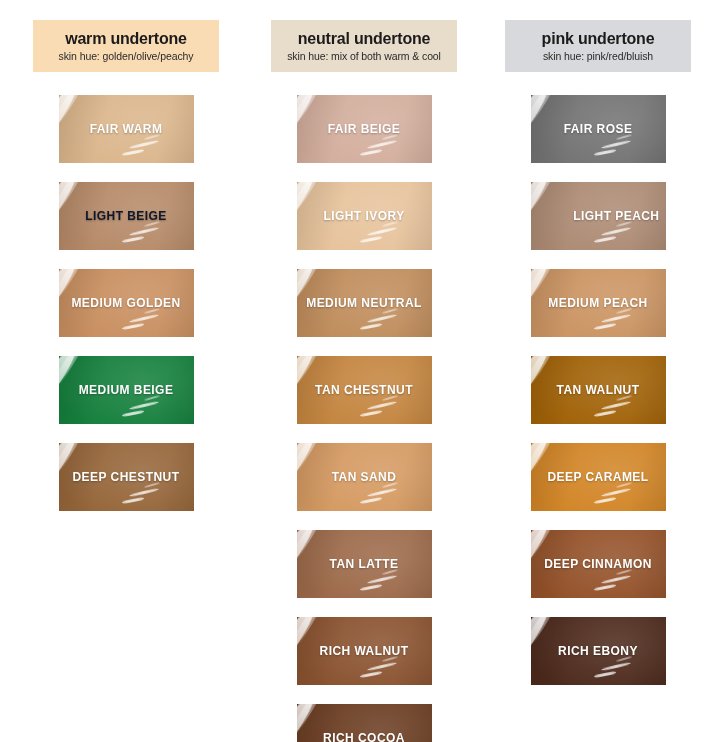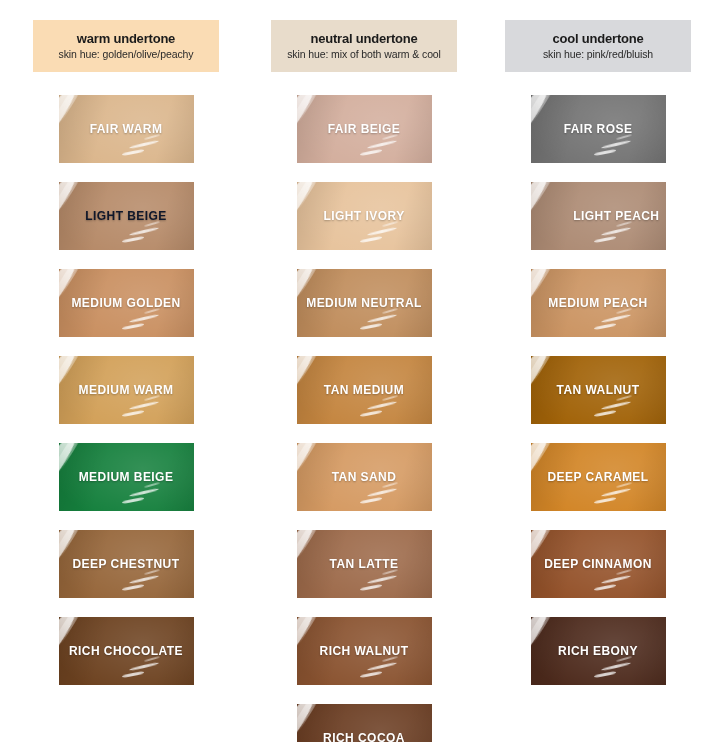--- a/index.html
+++ b/index.html
@@ -16,21 +16,21 @@
   .col-warm{left:33px;}
   .col-neutral{left:271px;}
   .col-cool{left:505px;}
 
   .header{
     position:absolute;top:20px;left:0;width:186px;height:52px;
     display:flex;flex-direction:column;align-items:center;justify-content:center;
     box-sizing:border-box;
   }
   .header-title{
-    font-size:13px;font-weight:bold;color:#1b1b1b;
+    font-size:16px;font-weight:bold;color:#1b1b1b;
     letter-spacing:-0.2px;line-height:1.1;margin-bottom:3px;
   }
   .header-sub{
     font-size:10.5px;color:#2a2a2a;line-height:1.1;letter-spacing:-0.1px;
   }
 
   .swatch-list{position:absolute;top:95px;left:0;width:186px;}
   .swatch{
     position:relative;
     width:135px;height:68px;
@@ -149,31 +149,20 @@
           <div class="swirl"></div>
           <div class="ridge"></div>
           <div class="shade"></div>
           <div class="streak"></div>
           <div class="streak2"></div>
           <div class="flick-a"></div>
           <div class="flick-b"></div>
           <div class="flick-c"></div>
           <div class="swatch-label" style="color: rgb(255, 255, 255);">MEDIUM GOLDEN</div>
         </div>
-        <div class="swatch" style="background: rgb(210, 160, 88);">
-          <div class="swirl"></div>
-          <div class="ridge"></div>
-          <div class="shade"></div>
-          <div class="streak"></div>
-          <div class="streak2"></div>
-          <div class="flick-a"></div>
-          <div class="flick-b"></div>
-          <div class="flick-c"></div>
-          <div class="swatch-label" style="color: rgb(255, 255, 255);">MEDIUM WARM</div>
-        </div>
         <div class="swatch" style="background: #15803d;">
           <div class="swirl"></div>
           <div class="ridge"></div>
           <div class="shade"></div>
           <div class="streak"></div>
           <div class="streak2"></div>
           <div class="flick-a"></div>
           <div class="flick-b"></div>
           <div class="flick-c"></div>
           <div class="swatch-label" style="color: rgb(255, 255, 255);">MEDIUM BEIGE</div>
@@ -181,31 +170,20 @@
         <div class="swatch" style="background: rgb(150, 102, 58);">
           <div class="swirl"></div>
           <div class="ridge"></div>
           <div class="shade"></div>
           <div class="streak"></div>
           <div class="streak2"></div>
           <div class="flick-a"></div>
           <div class="flick-b"></div>
           <div class="flick-c"></div>
           <div class="swatch-label" style="color: rgb(255, 255, 255);">DEEP CHESTNUT</div>
-        </div>
-        <div class="swatch" style="background: rgb(109, 66, 32);">
-          <div class="swirl"></div>
-          <div class="ridge"></div>
-          <div class="shade"></div>
-          <div class="streak"></div>
-          <div class="streak2"></div>
-          <div class="flick-a"></div>
-          <div class="flick-b"></div>
-          <div class="flick-c"></div>
-          <div class="swatch-label" style="color: rgb(255, 255, 255);">RICH CHOCOLATE</div>
         </div>
       </div>
   </div>
 
   <div class="column col-neutral">
     <div class="header" style="background: rgb(232, 220, 203);">
       <div class="header-title">neutral undertone</div>
       <div class="header-sub">skin hue: mix of both warm &amp; cool</div>
     </div>
     <div class="swatch-list">
@@ -244,21 +222,21 @@
         </div>
         <div class="swatch" style="background: rgb(196, 133, 63);">
           <div class="swirl"></div>
           <div class="ridge"></div>
           <div class="shade"></div>
           <div class="streak"></div>
           <div class="streak2"></div>
           <div class="flick-a"></div>
           <div class="flick-b"></div>
           <div class="flick-c"></div>
-          <div class="swatch-label" style="color: rgb(255, 255, 255);">TAN MEDIUM</div>
+          <div class="swatch-label" style="color: rgb(255, 255, 255);">TAN CHESTNUT</div>
         </div>
         <div class="swatch" style="background: rgb(213, 154, 98);">
           <div class="swirl"></div>
           <div class="ridge"></div>
           <div class="shade"></div>
           <div class="streak"></div>
           <div class="streak2"></div>
           <div class="flick-a"></div>
           <div class="flick-b"></div>
           <div class="flick-c"></div>
@@ -295,21 +273,21 @@
           <div class="flick-a"></div>
           <div class="flick-b"></div>
           <div class="flick-c"></div>
           <div class="swatch-label" style="color: rgb(255, 255, 255);">RICH COCOA</div>
         </div>
       </div>
   </div>
 
   <div class="column col-cool">
     <div class="header" style="background: rgb(216, 217, 220);">
-      <div class="header-title">cool undertone</div>
+      <div class="header-title">pink undertone</div>
       <div class="header-sub">skin hue: pink/red/bluish</div>
     </div>
     <div class="swatch-list">
         <div class="swatch" style="background: #737373;">
           <div class="swirl"></div>
           <div class="ridge"></div>
           <div class="shade"></div>
           <div class="streak"></div>
           <div class="streak2"></div>
           <div class="flick-a"></div>

